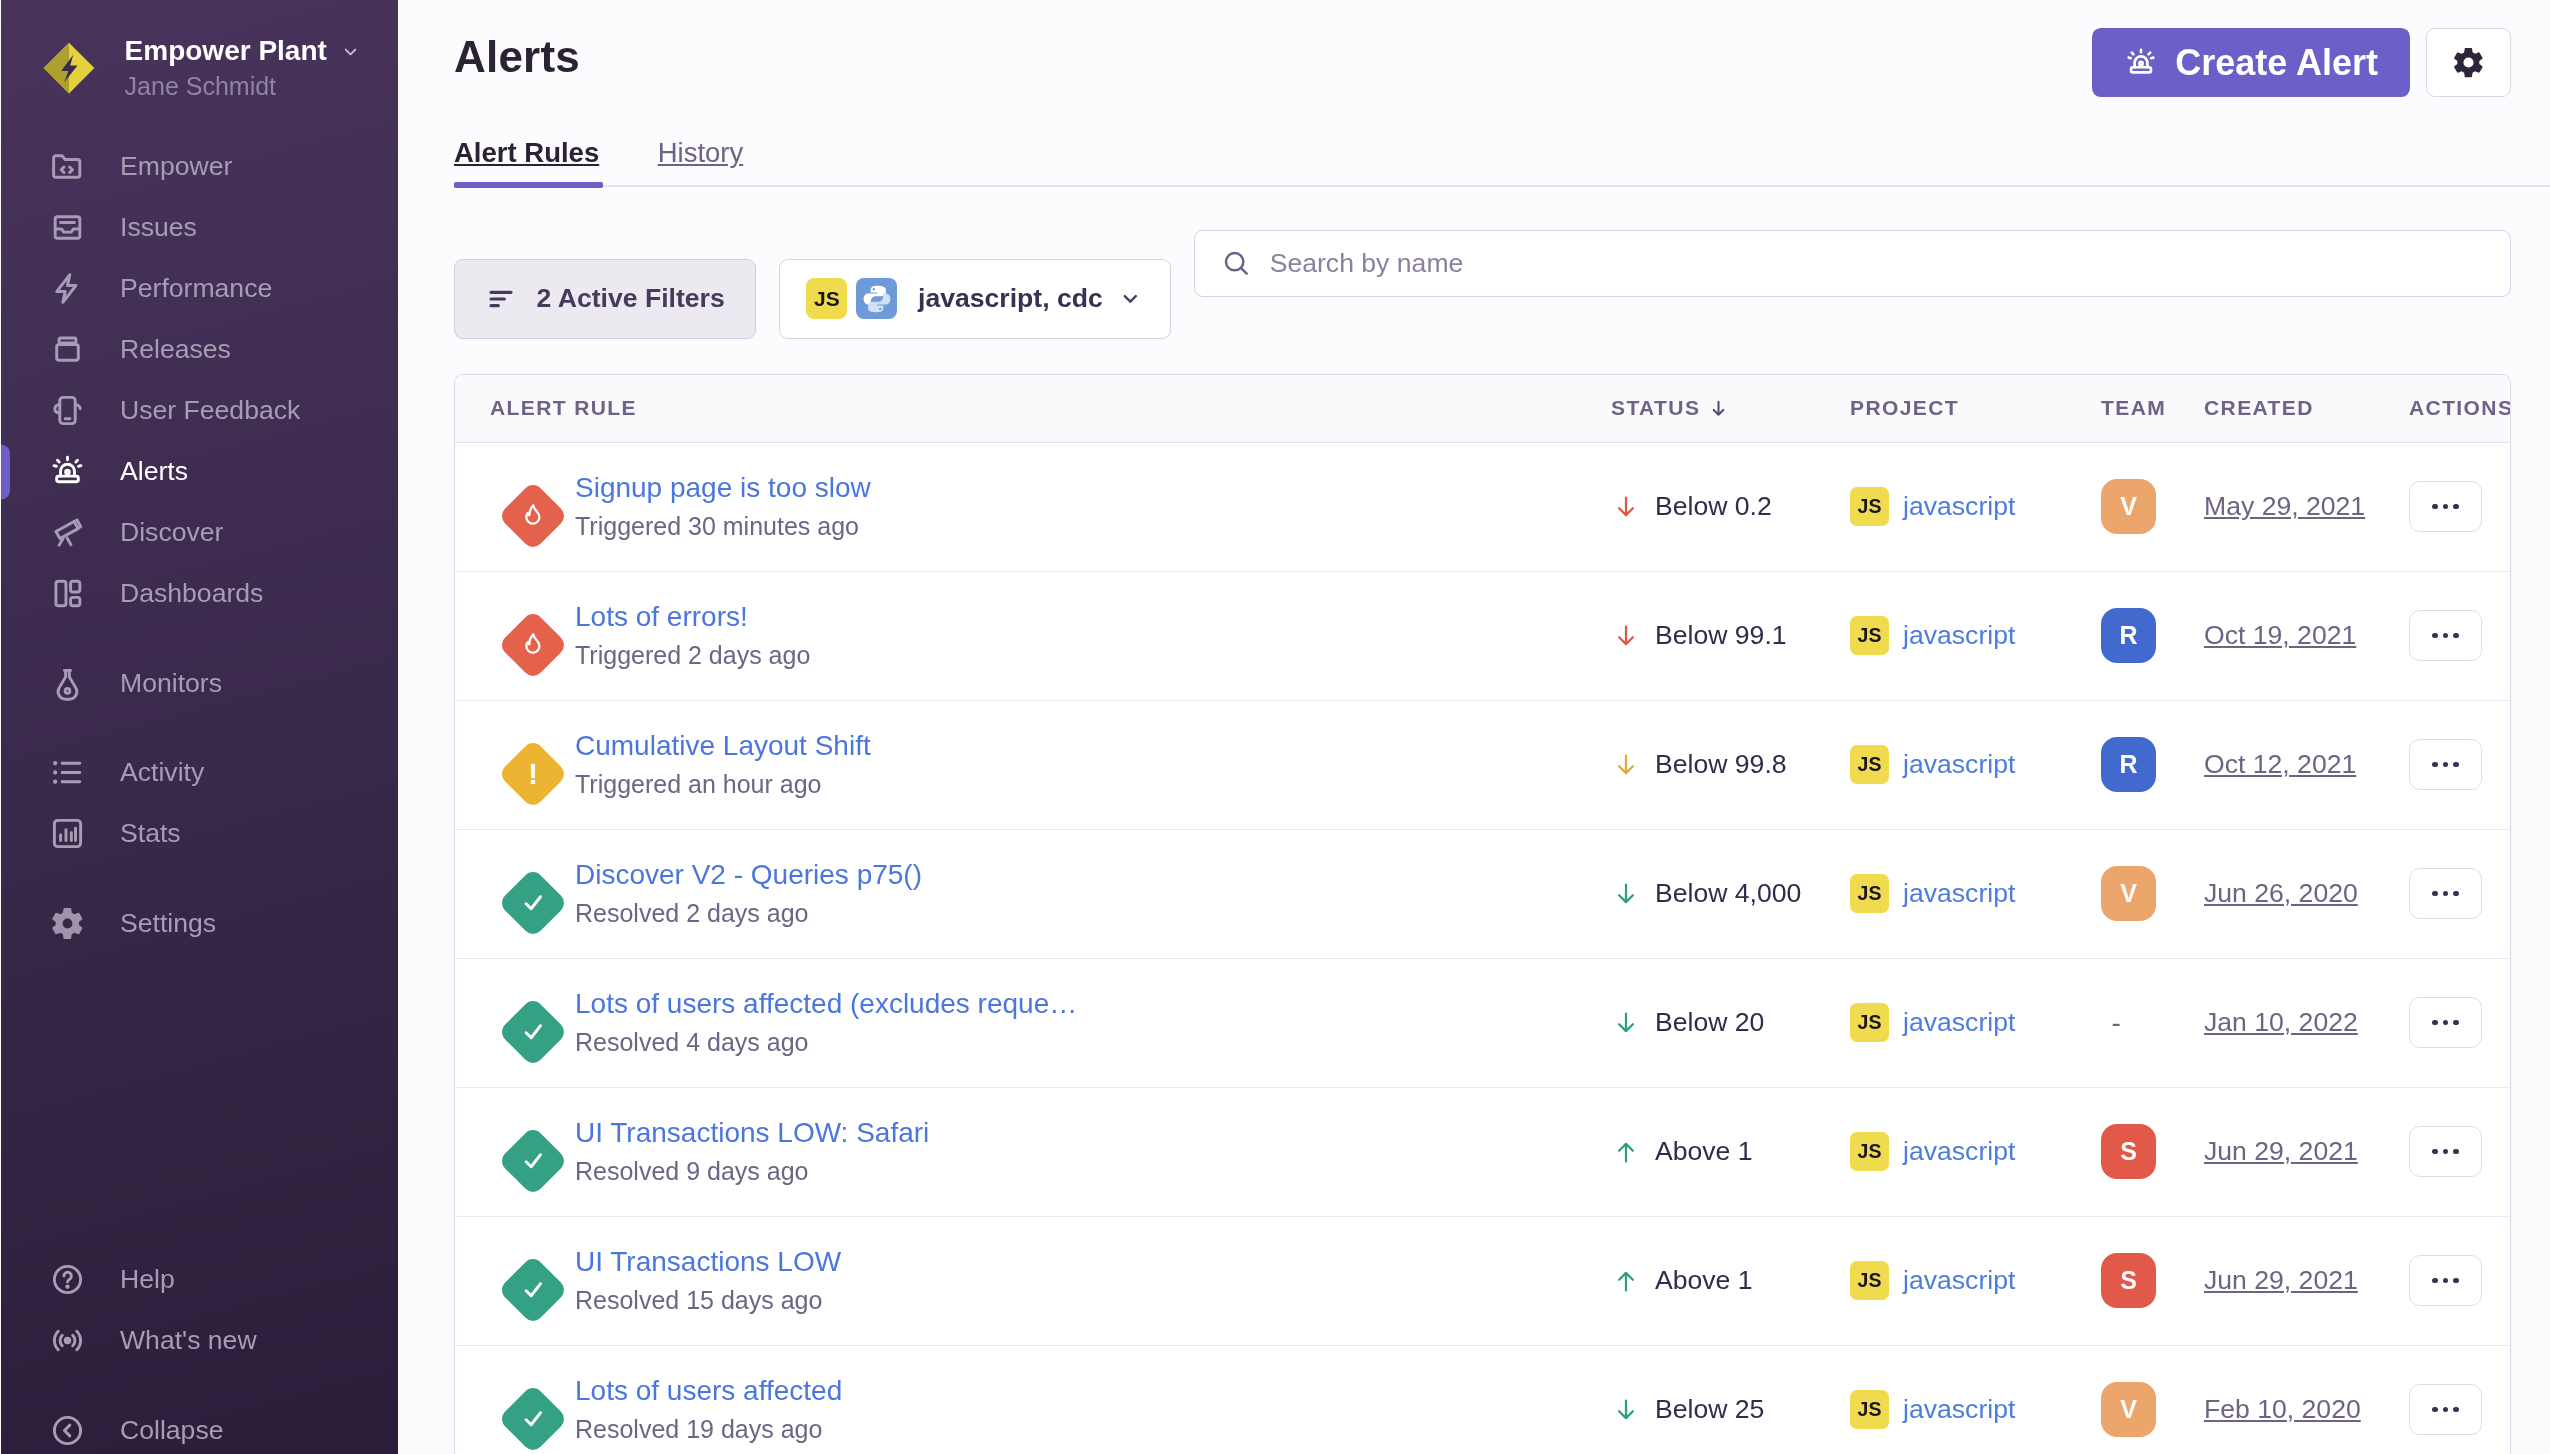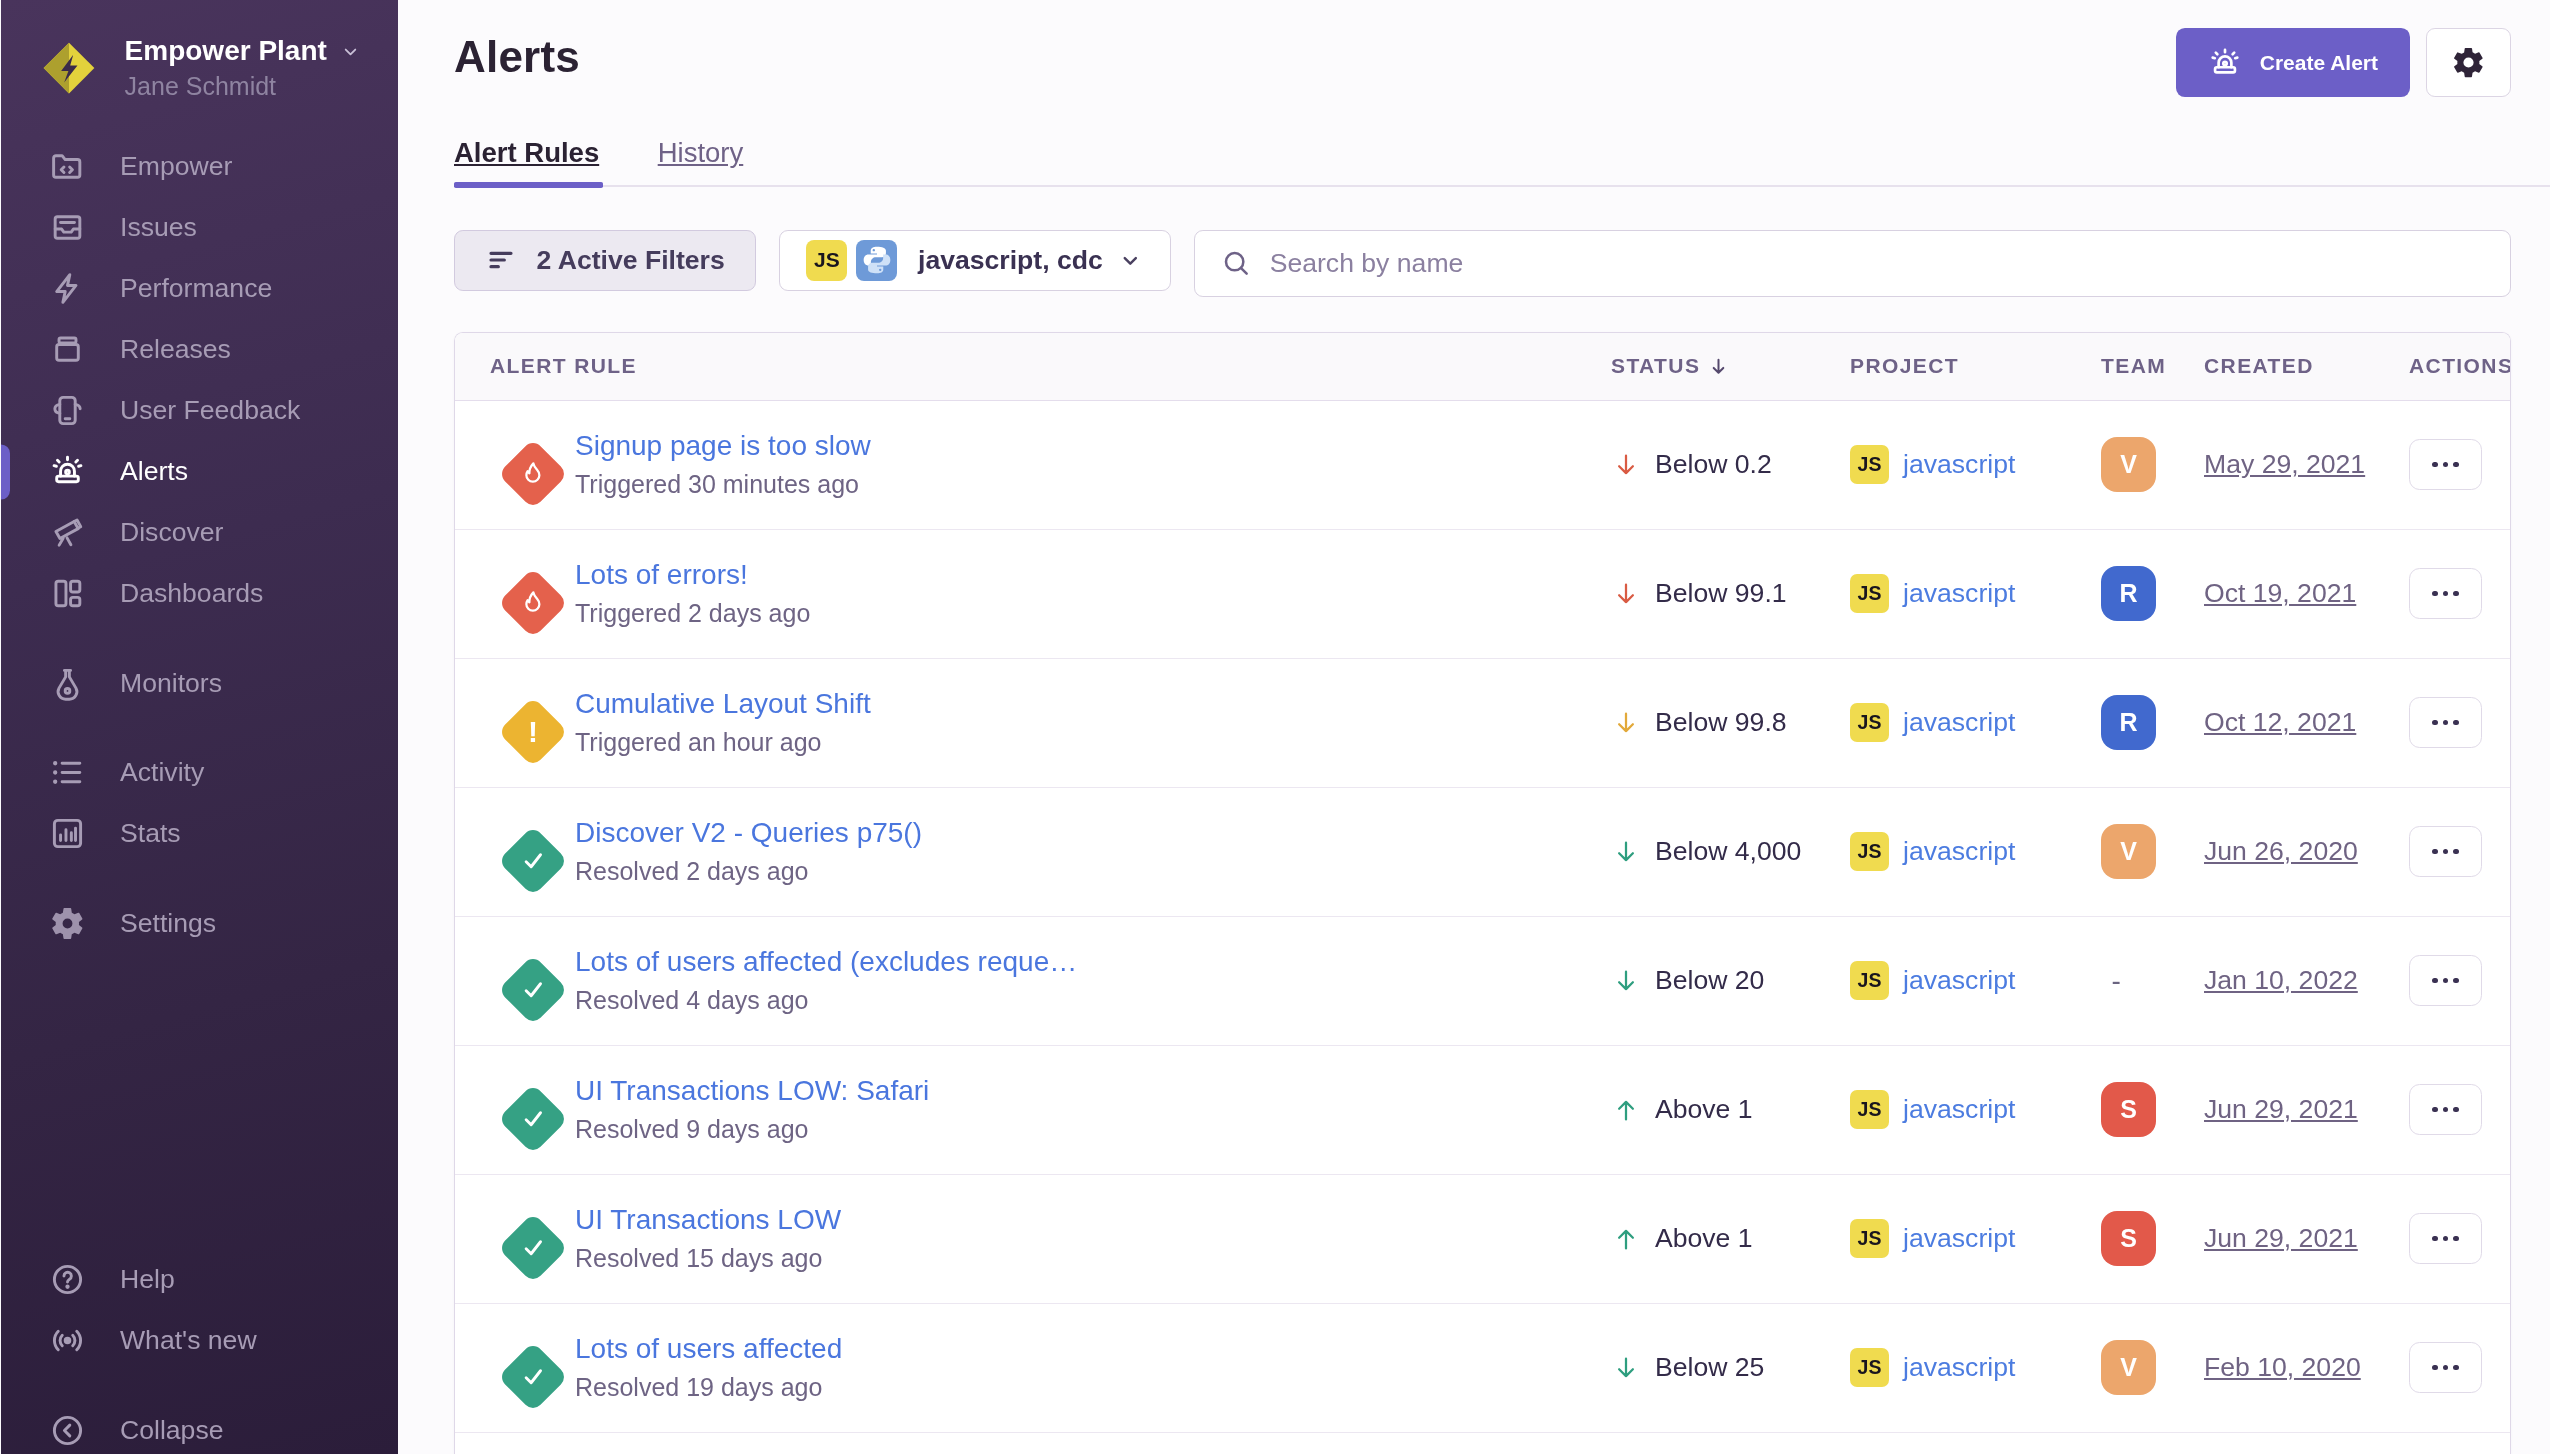--- a/index.html
+++ b/index.html
@@ -31,36 +31,36 @@
     width:8.9px; height:55px; background:#6C5FC7; border-radius:0 8.9px 8.9px 0; }
   .nav-gap-sm { margin-top:29px; }
   .nav-gap-xs { margin-top:28px; }
   .side-footer { position:absolute; left:0; right:0; bottom:-7px; }
 
   
   .main { position:absolute; left:397px; top:0; right:0; bottom:0; padding:0 39px 0 57px; background:#FCFBFD; }
   .page-title { padding-top:32px; font-size:44px; font-weight:700; color:#2B2233; letter-spacing:0.2px; }
   .top-actions { position:absolute; top:28px; right:39px; display:flex; gap:16px; }
   .btn-primary { display:flex; align-items:center; gap:17.7px; height:69px; padding:0 32px; background:#6C5FC7;
-    color:#fff; font-size:21px; font-weight:600; border:none; border-radius:8.9px; cursor:pointer; }
+    color:#fff; font-size:36px; font-weight:600; border:none; border-radius:8.9px; cursor:pointer; }
   .btn-primary .ico { width:34px; height:34px; color:#fff; }
   .btn-icon { width:85px; height:69px; background:#fff; border:1.8px solid #DCD5E4; border-radius:8.9px;
     display:flex; align-items:center; justify-content:center; cursor:pointer; }
   .btn-icon .ico { width:35px; height:35px; color:#2F2438; }
 
   .tabs { margin-top:55px; display:flex; gap:55px; position:relative; }
   .tabs::after { content:""; position:absolute; left:0; right:-39px; bottom:0; height:1.8px; background:#E7E1ED; }
   .tab { font-size:27.5px; padding:0 3.5px 17.7px 0; color:#6F6287; cursor:pointer; position:relative;text-decoration:underline; }
   .tab.active { color:#2B2233; font-weight:700; }
   .tab.active::after { content:""; position:absolute; left:0; right:0; bottom:-1.8px; height:6.2px;
     background:#6C5FC7; border-radius:1.8px; z-index:1; }
 
   
   .filterbar { margin-top:43px; display:flex; gap:23px; }
-  .pill { height:61px; border-radius:8.9px; display:flex; align-items:center; cursor:pointer; }
+  .pill { height:80px; border-radius:8.9px; display:flex; align-items:center; cursor:pointer;margin-top:29px; }
   .pill-filters { background:#ECE9F1; border:1.8px solid #D2CADF; padding:0 30px; gap:19.5px; }
   .pill-filters .ico { width:32px; height:32px; color:#453C5C; }
   .pill-filters span { font-size:26.6px; font-weight:700; color:#453C5C; white-space:nowrap; }
   .pill-project { background:#fff; border:1.8px solid #D8D1E1; padding:0 26.6px; gap:14px; }
   .badge-js { width:41px; height:41px; border-radius:8px; background:#F0DB4F; color:#19151E;
     display:flex; align-items:center; justify-content:center; font-size:21px; font-weight:900; flex:none; }
   .badge-py { width:41px; height:41px; border-radius:8px; background:#6E9AD8; flex:none; margin-left:-5.3px;
     display:flex; align-items:center; justify-content:center; }
   .badge-py svg { width:32px; height:32px; }
   .pill-project .plabel { font-size:26.6px; font-weight:700; color:#3A3152; margin-left:7px; white-space:nowrap; }

